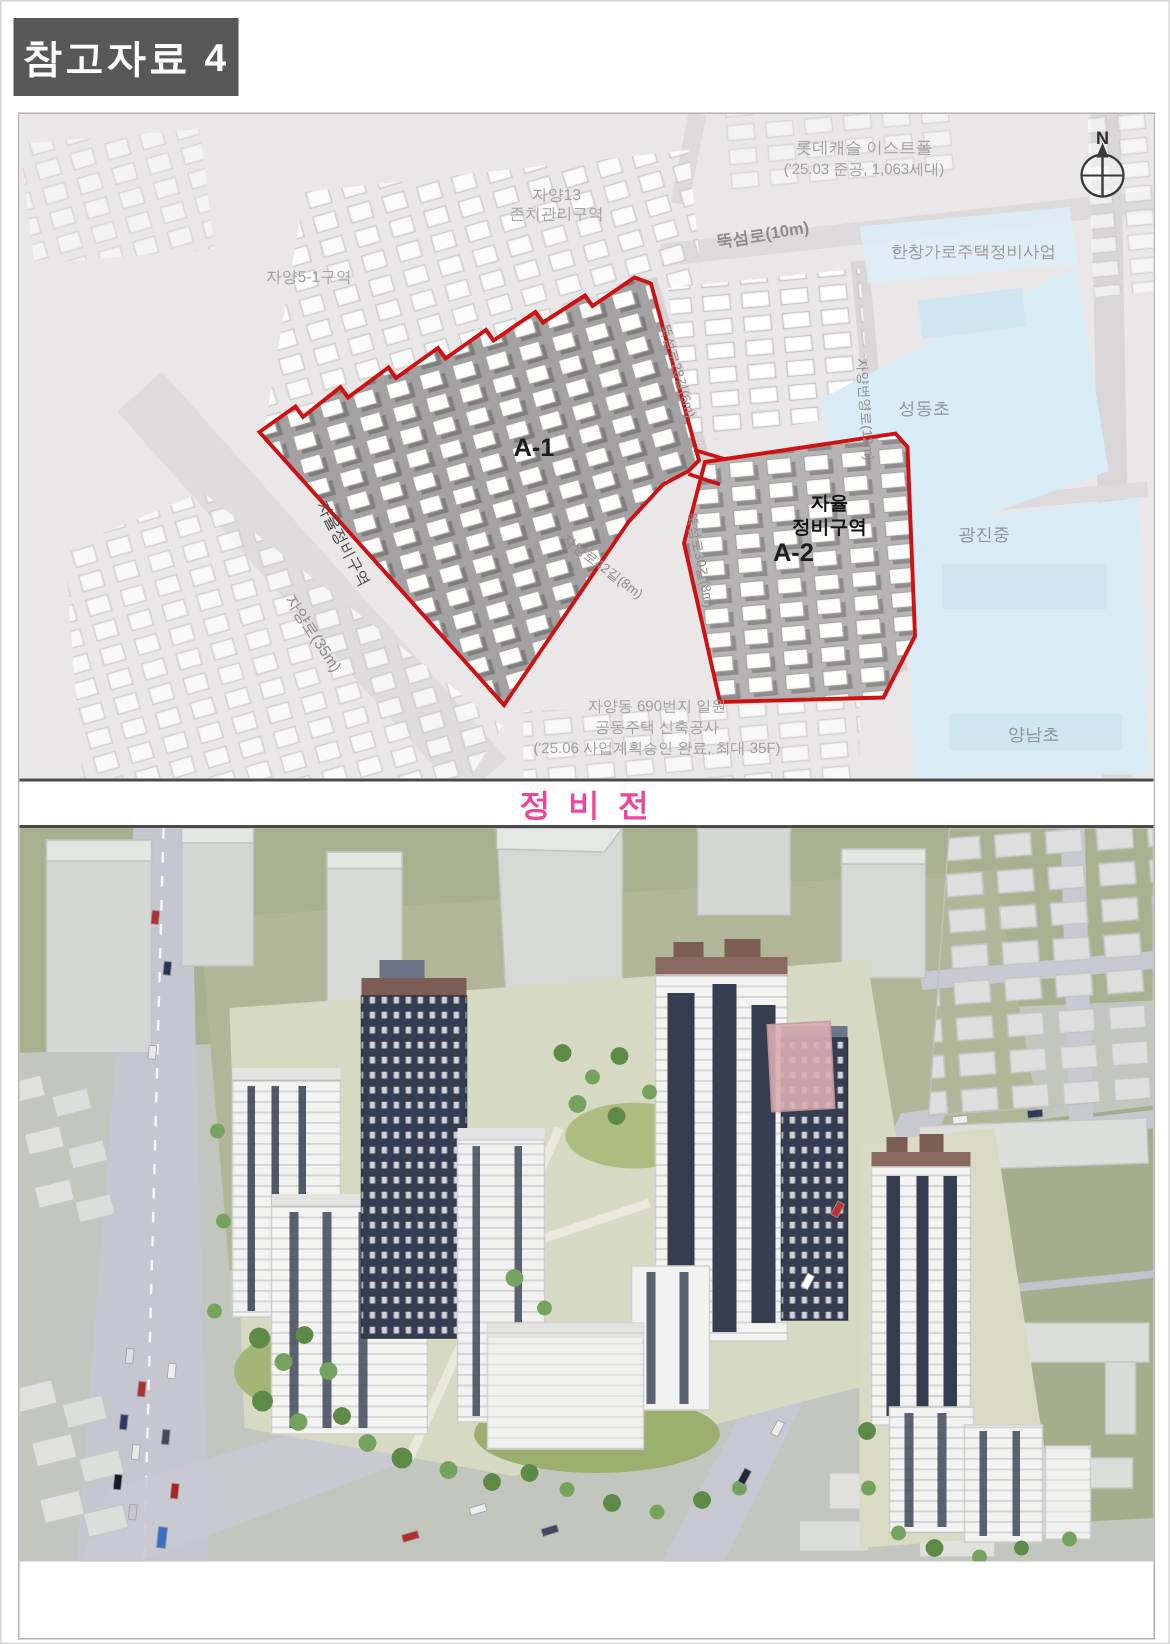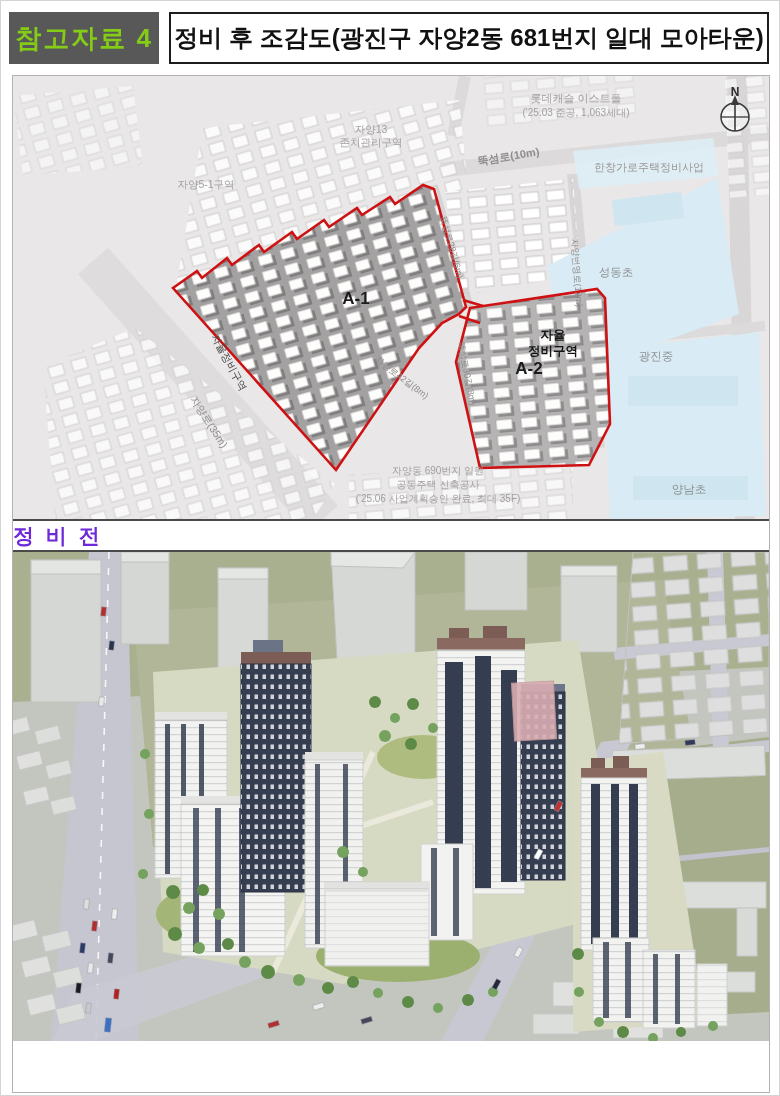--- a/index.html
+++ b/index.html
@@ -3,51 +3,50 @@
 <meta charset="utf-8">
 <style>
   html,body{margin:0;padding:0;background:#fff;}
   .page{
     position:relative;width:780px;height:1096px;background:#ffffff;
     font-family:"Liberation Sans","DejaVu Sans",sans-serif;
     border:1px solid #d6d4d4;box-sizing:border-box;overflow:hidden;
   }
   .header{position:absolute;top:11px;left:8px;right:10px;height:52px;display:flex;gap:10px;}
   .badge{
-    width:150px;background:#585858;color:#84cc16;display:flex;align-items:center;justify-content:center;
+    width:150px;background:#585858;color:#ffffff;display:flex;align-items:center;justify-content:center;
     font-size:26px;font-weight:bold;letter-spacing:2px;
   }
   .title-box{
     flex:1;border:2px solid #1c1c1c;background:#ffffff;display:flex;align-items:center;justify-content:center;
     font-size:24px;font-weight:bold;color:#111;letter-spacing:0px;white-space:nowrap;
   }
   .figure{
     position:absolute;top:74px;left:11px;width:758px;height:1018px;
     border:1px solid #b3b1b1;box-sizing:border-box;background:#fff;
   }
   .map-section{position:relative;width:100%;height:443px;overflow:hidden;background:#ebe9e9;}
   .caption-band{
     position:relative;width:100%;height:33px;background:#ffffff;
     border-top:2px solid #4a4a4a;border-bottom:2px solid #4a4a4a;box-sizing:border-box;
-    display:flex;align-items:center;justify-content:flex-start;
-    font-size:21px;font-weight:bold;color:#6d28d9;letter-spacing:3px;
+    display:flex;align-items:center;justify-content:center;
+    font-size:21px;font-weight:bold;color:#ec4899;letter-spacing:3px;
   }
   .caption-band.bottom{border-bottom:none;height:37px;border-top:2px solid #4a4a4a;}
   .render-section{position:relative;width:100%;height:489px;overflow:hidden;background:#c6c9c2;}
   svg{display:block;}
   text{font-family:"Liberation Sans","DejaVu Sans",sans-serif;}
 </style>
 </head>
 <body>
 
 <div class="page">
 
   <div class="header">
     <div class="badge">참고자료 4</div>
-    <div class="title-box">정비 후 조감도(광진구 자양2동 681번지 일대 모아타운)</div>
   </div>
 
   <div class="figure">
 
     <div class="map-section">
       <svg width="756" height="443" viewBox="0 0 756 443">
         <defs>
           <pattern id="fab1" width="24" height="17" patternUnits="userSpaceOnUse" patternTransform="rotate(-16)">
             <rect x="1" y="1" width="15" height="11" fill="#ffffff" stroke="#c9c7c6" stroke-width="1"></rect>
           </pattern>

